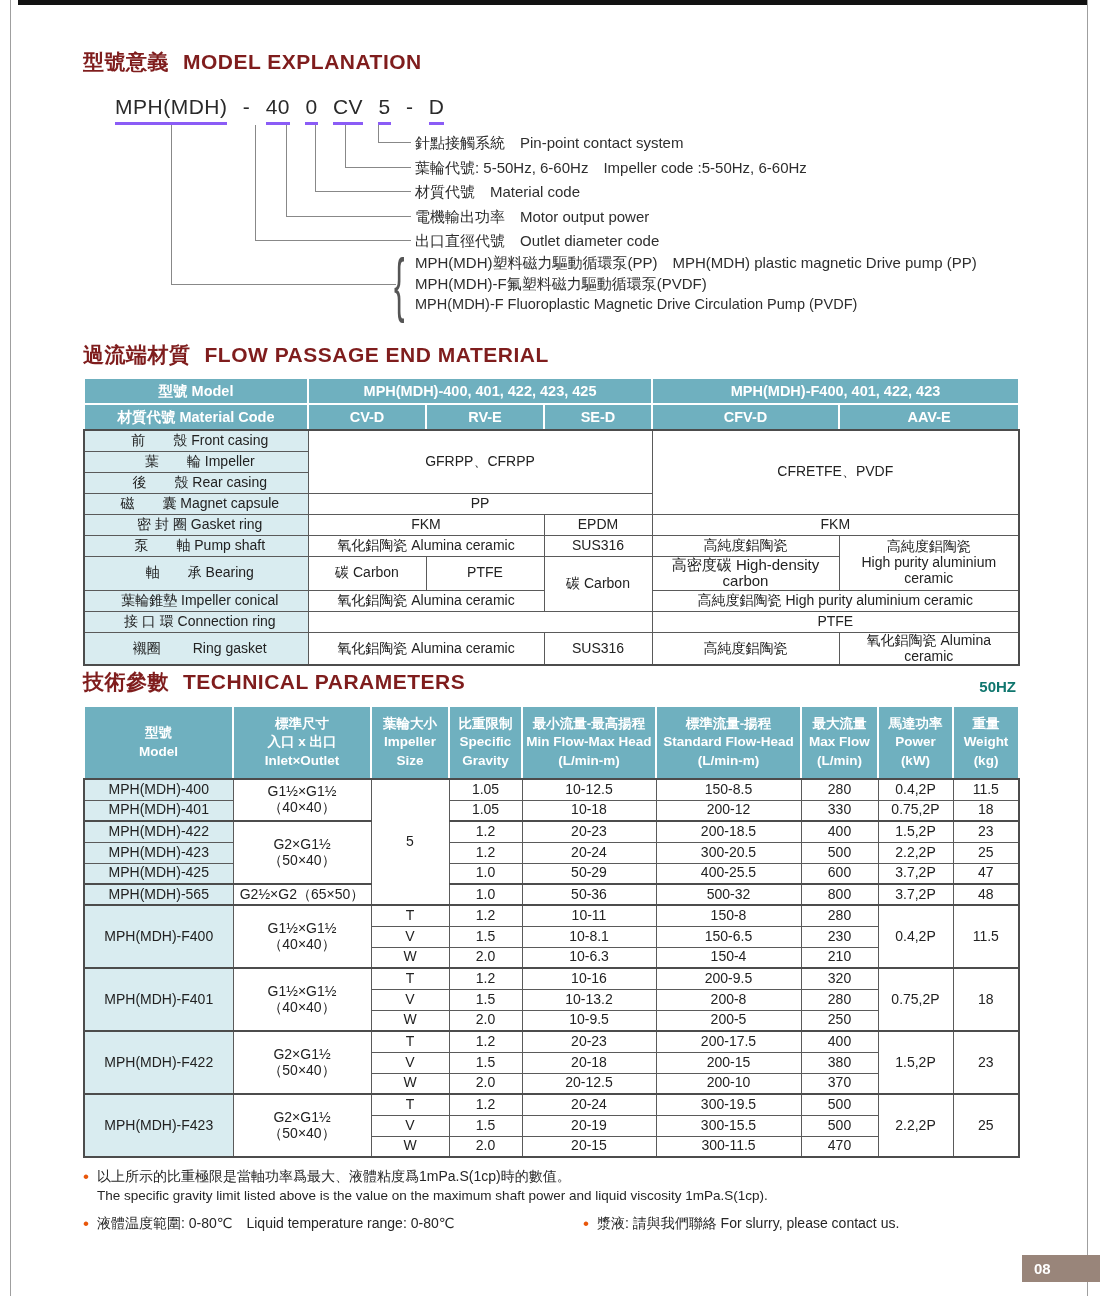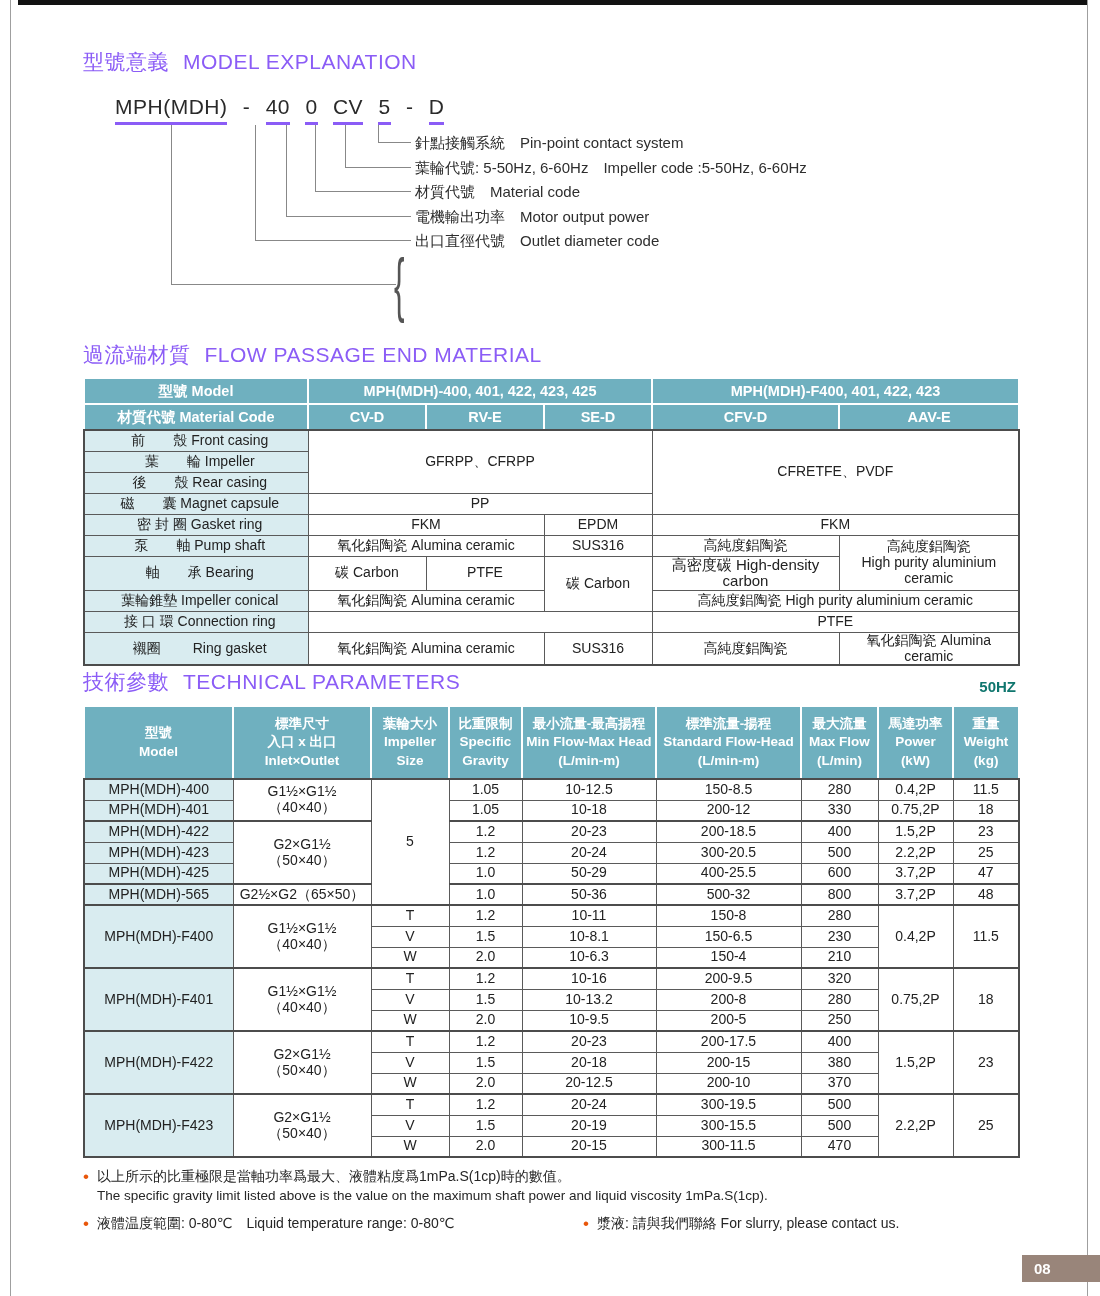--- a/index.html
+++ b/index.html
@@ -4,21 +4,21 @@
 <style>
   *{margin:0;padding:0;box-sizing:border-box}
   html,body{background:#fff}
   body{width:1100px;height:1296px;position:relative;overflow:hidden;
        font-family:"Liberation Sans","DejaVu Sans",sans-serif;color:#1c1c1c}
   .edge-top{position:absolute;left:18px;top:0;width:1070px;height:5px;background:#121212}
   .edge-left{position:absolute;left:10px;top:0;width:1px;height:1296px;background:#9f9f9f}
   .edge-right{position:absolute;left:1087px;top:0;width:1px;height:1296px;background:#9f9f9f}
   .content{position:absolute;left:83px;top:0;width:935px}
 
-  .sec-title{position:absolute;font-size:21px;font-weight:normal;letter-spacing:.5px;color:#8b5cf6;white-space:nowrap}
+  .sec-title{position:absolute;font-size:21px;font-weight:bold;letter-spacing:.5px;color:#7f1d1d;white-space:nowrap}
   .sec-title .gap{display:inline-block;width:14px}
 
   
   .diagram{position:absolute;left:0;top:95px;width:935px;height:245px}
   .model-line{position:absolute;left:32px;top:0;font-size:21px;color:#2a2a2a;letter-spacing:.5px;white-space:nowrap}
   .seg{display:inline-block;margin-right:9px}
   .seg.u{border-bottom:3px solid #8b5cf6;padding-bottom:3px}
   .conn{position:absolute;border-left:1px solid #888;border-bottom:1px solid #888}
   .callout{position:absolute;left:332px;font-size:15px;color:#2e2e2e;white-space:nowrap;line-height:20px}
   .brace{position:absolute;left:311px;top:156px;font-size:70px;line-height:66px;color:#555;
@@ -84,20 +84,25 @@
     <div class="conn" style="left:172px;top:30px;width:156px;height:116px"></div>
     <div class="conn" style="left:88px;top:30px;width:225px;height:160px"></div>
 
     <div class="callout" style="top:38px">針點接觸系統　Pin-point contact system</div>
     <div class="callout" style="top:63px">葉輪代號: 5-50Hz, 6-60Hz　Impeller code :5-50Hz, 6-60Hz</div>
     <div class="callout" style="top:87px">材質代號　Material code</div>
     <div class="callout" style="top:112px">電機輸出功率　Motor output power</div>
     <div class="callout" style="top:136px">出口直徑代號　Outlet diameter code</div>
 
     <div class="brace">{</div>
+    <div class="pump-block">
+      <div>MPH(MDH)塑料磁力驅動循環泵(PP)　MPH(MDH) plastic magnetic Drive pump (PP)</div>
+      <div>MPH(MDH)-F氟塑料磁力驅動循環泵(PVDF)</div>
+      <div style="font-size:14.5px">MPH(MDH)-F Fluoroplastic Magnetic Drive Circulation Pump (PVDF)</div>
+    </div>
   </div>
 
   <h2 class="sec-title" style="top:341px;left:0">
     <span>過流端材質</span><span class="gap"></span><span>FLOW PASSAGE END MATERIAL</span>
   </h2>
 
   <table class="tbl flow-table">
     <colgroup>
         <col style="width:224px">
         <col style="width:118px">

